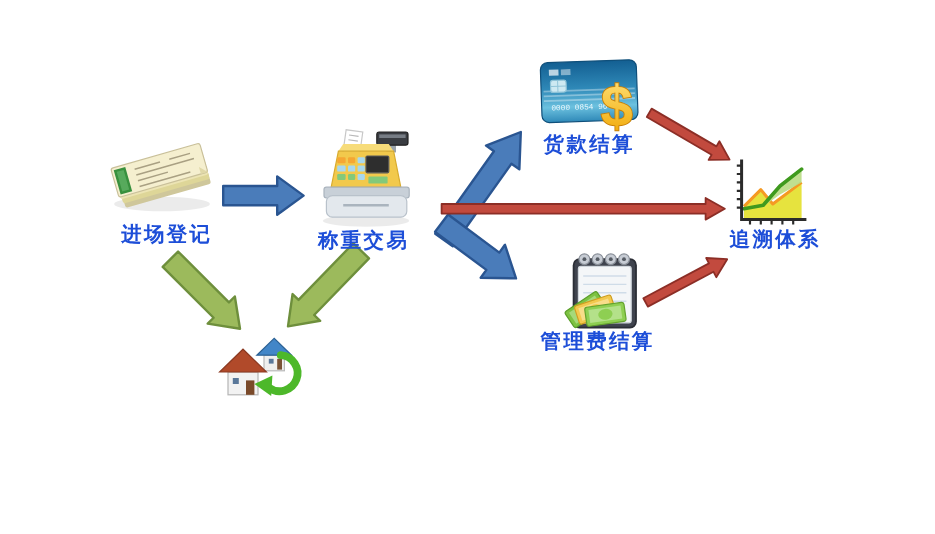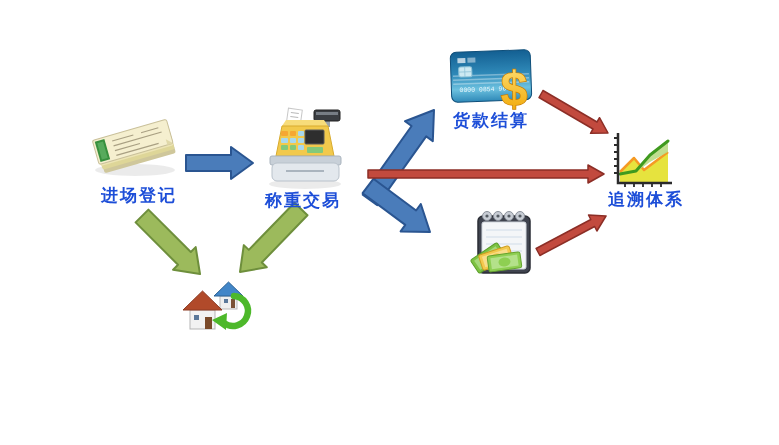--- a/index.html
+++ b/index.html
@@ -157,20 +157,21 @@
         <rect x="22" y="44" width="32" height="16" rx="2" fill="#f3c94e" stroke="#cf9e22" stroke-width="1"></rect>
         <rect x="25" y="46.5" width="26" height="11" fill="#f8dd8a"></rect>
         <ellipse cx="38" cy="52" rx="6" ry="4.5" fill="#f3c94e"></ellipse>
       </g>
       <g transform="rotate(-8 46 56)">
         <rect x="30" y="48" width="33" height="16" rx="2" fill="#8ecf52" stroke="#64a32e" stroke-width="1"></rect>
         <rect x="33" y="50.5" width="27" height="11" fill="#b4e18a"></rect>
         <ellipse cx="46.5" cy="56" rx="6" ry="4.5" fill="#8ecf52"></ellipse>
       </g>
     </svg>
+    <div class="node-label">管理费结算</div>
   </div>
 
   <div class="node" id="node-report">
     <svg class="node-icon" width="72" height="64" viewBox="0 0 72 64">
 
       <polygon points="14,54 14,44 28,30 38,42 62,24 62,54" fill="#e6e33e"></polygon>
       <polyline points="14,44 28,30 38,42 62,24" fill="none" stroke="#f59a23" stroke-width="2.5" stroke-linejoin="round"></polyline>
 
       <polygon points="14,46 30,43 44,27 62,13 62,24 44,34 30,44" fill="#b9dc84" opacity="0.9"></polygon>
       <polyline points="14,46 30,43 44,27 62,13" fill="none" stroke="#3f9a1e" stroke-width="3" stroke-linejoin="round" stroke-linecap="round"></polyline>

